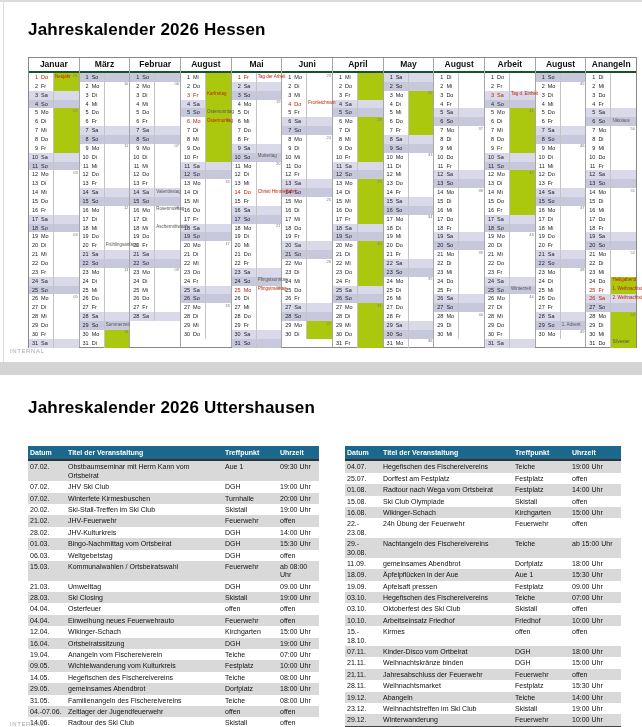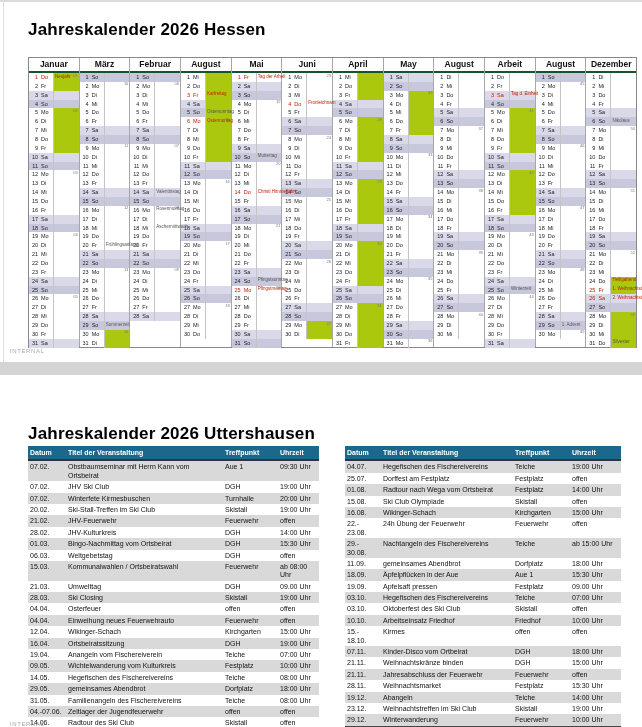--- a/index.html
+++ b/index.html
@@ -6,21 +6,21 @@
   .screen{position:relative;width:642px;height:727px;background:#ffffff;overflow:hidden;
           font-family:"Liberation Sans",sans-serif;color:#111;padding-left:28px;}
   
   .edge-top{position:absolute;left:0;top:0;width:642px;height:2px;background:#dcdcdc;}
   .edge-right{position:absolute;right:0;top:0;width:4px;height:727px;background:#cdcdcd;}
   .edge-left-line{position:absolute;left:3px;top:0;width:1px;height:362px;background:#dedede;}
   .page-gap{position:absolute;left:0;top:362px;width:642px;height:13px;background:var(--band,#d4d4d4);}
 
   .page-title{position:absolute;left:28px;font-size:17px;font-weight:bold;color:#000;letter-spacing:0.2px;}
   #title1{top:20px;}
-  #title2{top:398px;margin-top:26px;}
+  #title2{top:398px;}
   .internal{position:absolute;left:10px;font-size:6px;color:#a9a9a9;letter-spacing:0.6px;}
   #internal1{top:348px;}
   #internal2{top:721px;}
 
   
   .cal{position:absolute;left:28px;top:57px;width:609px;display:flex;
        border:1px solid #888;background:#fff;box-sizing:border-box;}
   .month{flex:1 1 0;border-right:1px solid #a6a6a6;box-sizing:border-box;height:289px;min-width:0;}
   .month:last-child{border-right:none;}
   .m-head{height:13px;line-height:13px;text-align:center;font-weight:bold;font-size:8.5px;
@@ -1886,21 +1886,21 @@
         </div>
         <div class="d-row">
           <span class="d-num">30</span>
           <span class="d-wd">Mo</span>
           <div class="d-lab">
             <span class="kw">49</span>
           </div>
         </div>
       </div>
       <div class="month">
-        <div class="m-head">Dezember</div>
+        <div class="m-head">Anangeln</div>
         <div class="d-row">
           <span class="d-num">1</span>
           <span class="d-wd">Di</span>
           <div class="d-lab"></div>
         </div>
         <div class="d-row">
           <span class="d-num">2</span>
           <span class="d-wd">Mi</span>
           <div class="d-lab"></div>
         </div>

